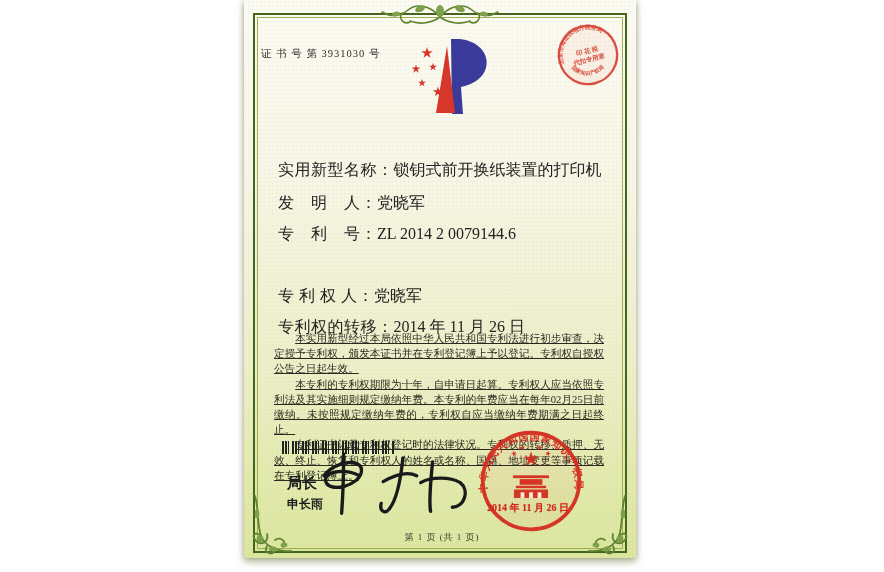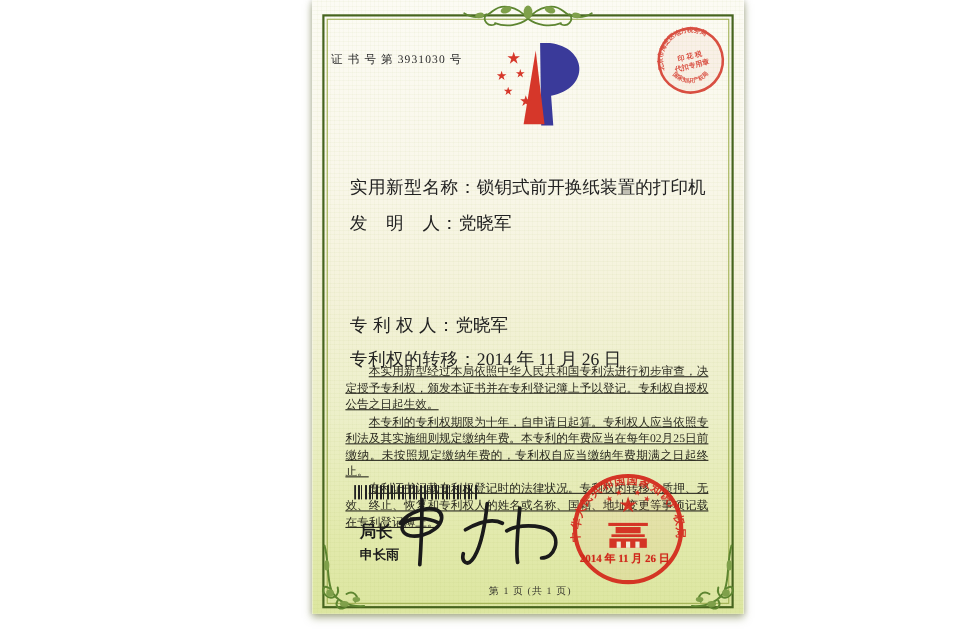--- a/index.html
+++ b/index.html
@@ -3,21 +3,21 @@
 <meta charset="utf-8">
 <style>
   html,body{margin:0;padding:0;}
   body{width:884px;height:572px;background:#ffffff;overflow:hidden;
        font-family:"Liberation Serif","DejaVu Serif",serif;}
   #stage{position:relative;width:884px;height:572px;background:#ffffff;}
 
   
   #paper{position:absolute;left:244px;top:0;width:392px;height:558px;
     background:linear-gradient(180deg,#fcfbf4 0%,#f9f7ea 28%,#f4f2da 48%,#ecefc8 68%,#e3eaae 86%,#dce6a0 100%);
-    box-shadow:0 4px 7px rgba(110,120,60,.5),2px 0 4px rgba(160,160,140,.25),-2px 0 4px rgba(160,160,140,.25);margin-left:40px;}
+    box-shadow:0 4px 7px rgba(110,120,60,.5),2px 0 4px rgba(160,160,140,.25),-2px 0 4px rgba(160,160,140,.25);}
   .texture{position:absolute;inset:0;pointer-events:none;
     background:repeating-linear-gradient(0deg,rgba(150,170,70,.05) 0 1px,transparent 1px 4px),
                repeating-linear-gradient(90deg,rgba(150,170,70,.04) 0 1px,transparent 1px 4px);}
 
   
   .frame{position:absolute;left:9px;top:13px;width:370px;height:536px;border:2px solid #46641e;}
   .frame-inner{position:absolute;inset:2px;border:1px solid #9fb052;}
 
   .orn{position:absolute;pointer-events:none;}
   #orn-top{left:136px;top:1px;width:120px;height:30px;}
@@ -139,20 +139,23 @@
         <text x="34" y="41" font-size="6.6" fill="#d4382a" font-weight="bold" text-anchor="middle">代扣专用章</text>
       </g>
     </svg>
 
 
     <div class="abs field" style="top:160px">
       <span class="lbl">实用新型名称：</span><span>锁钥式前开换纸装置的打印机</span>
     </div>
     <div class="abs field" style="top:193px">
       <span class="lbl">发　明　人：</span><span>党晓军</span>
+    </div>
+    <div class="abs field" style="top:224px">
+      <span class="lbl">专　利　号：</span><span>ZL 2014 2 0079144.6</span>
     </div>
     <div class="abs field" style="top:286px">
       <span class="lbl">专 利 权 人：</span><span>党晓军</span>
     </div>
     <div class="abs field" style="top:317px">
       <span class="lbl">专利权的转移：</span><span>2014 年 11 月 26 日</span>
     </div>
 
     <div id="paras" class="abs">
       <p>本实用新型经过本局依照中华人民共和国专利法进行初步审查，决定授予专利权，颁发本证书并在专利登记簿上予以登记。专利权自授权公告之日起生效。</p>

